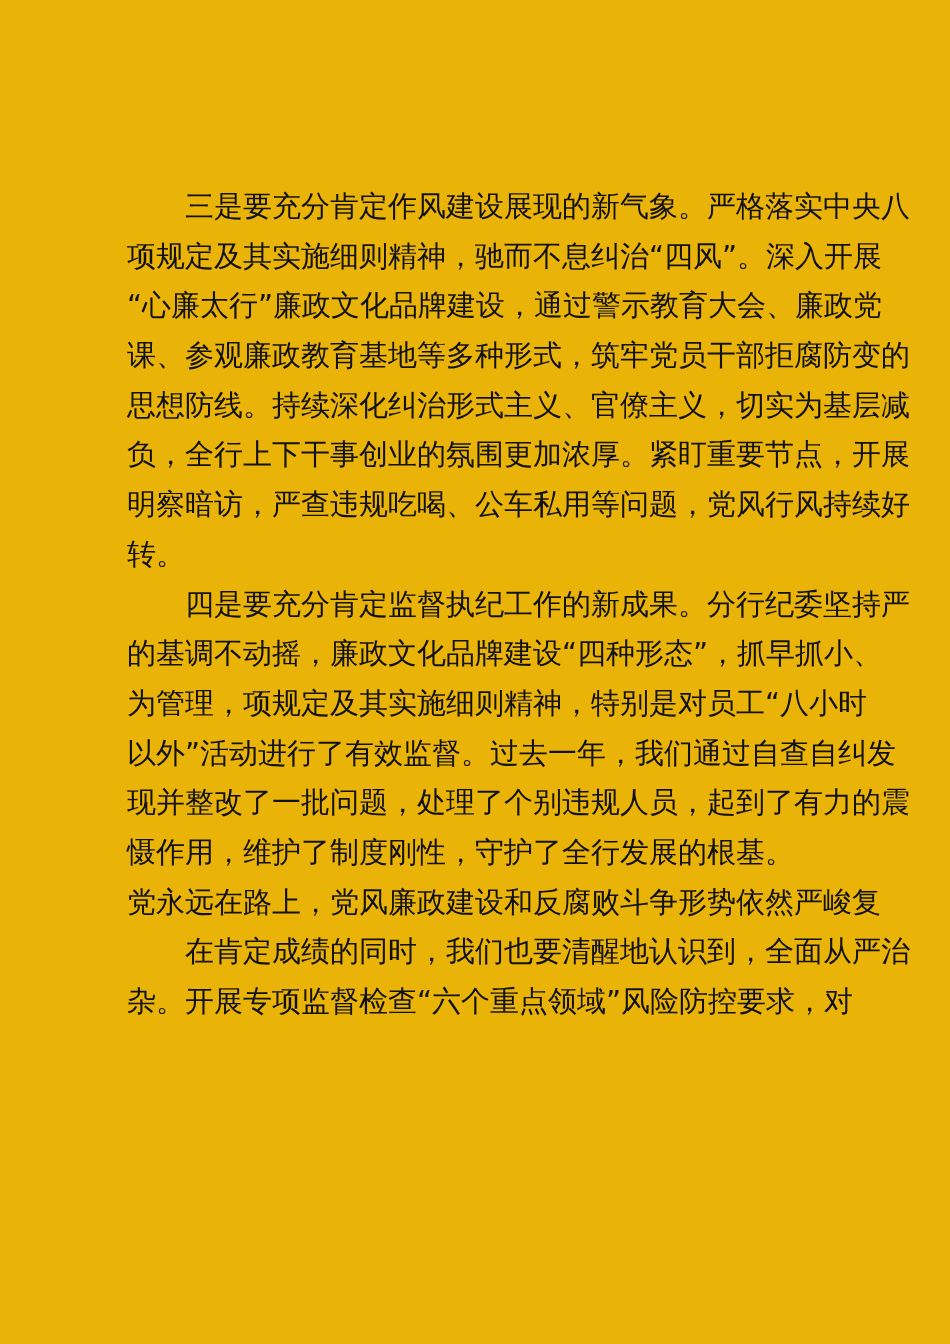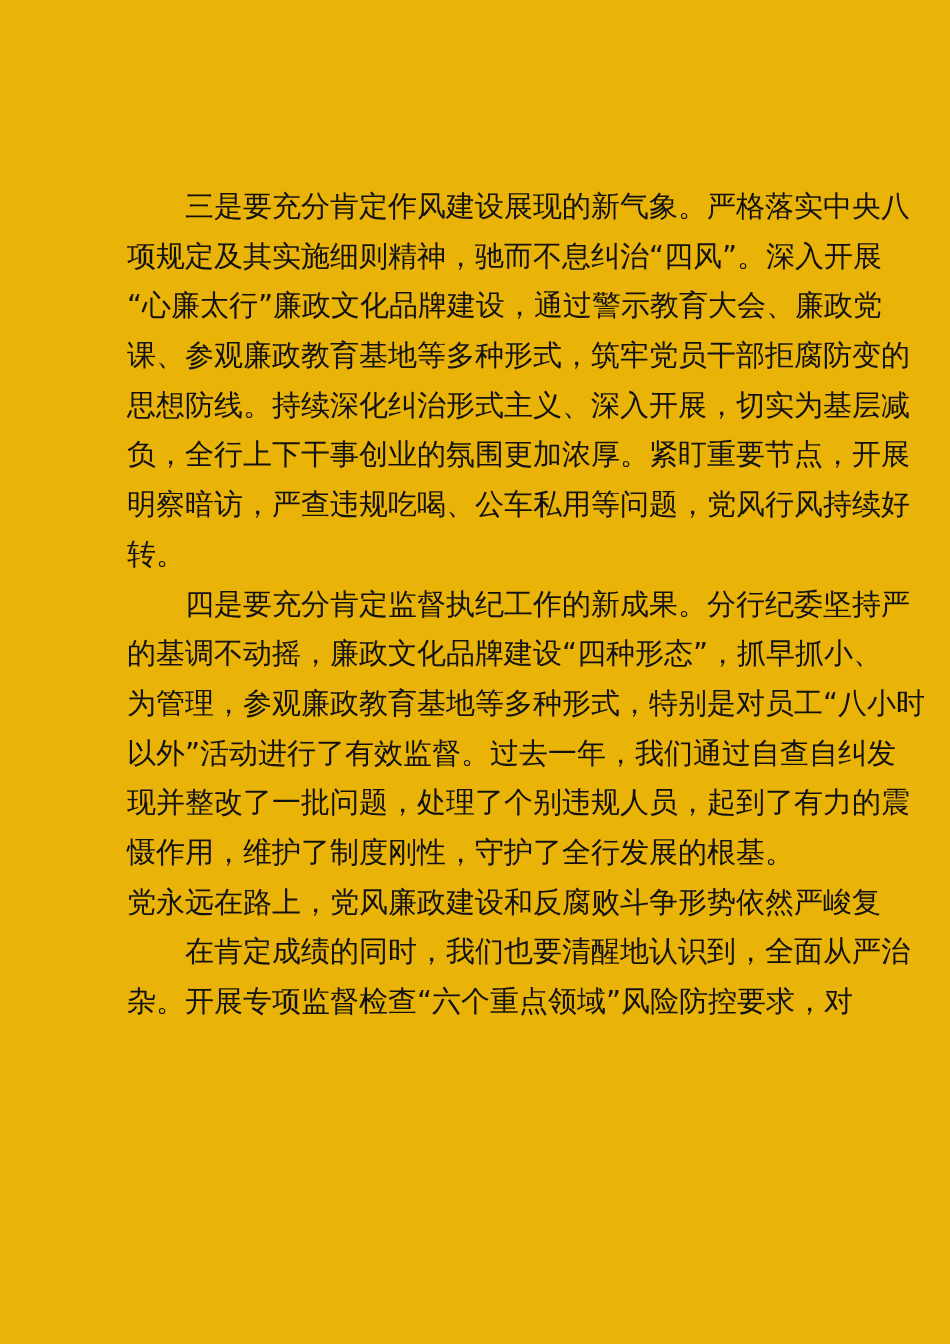--- a/index.html
+++ b/index.html
@@ -49,30 +49,30 @@
 <body>
 
 <div class="page">
   <div class="text-block">
 
     <div class="indent-wrap">
       <span class="line" style="padding-left:58px;width:646px;">三是要充分肯定作风建设展现的新气象。严格落实中央八</span>
       <span class="line">项规定及其实施细则精神，驰而不息纠治“四风”。深入开展</span>
       <span class="line">“心廉太行”廉政文化品牌建设，通过警示教育大会、廉政党</span>
       <span class="line">课、参观廉政教育基地等多种形式，筑牢党员干部拒腐防变的</span>
-      <span class="line">思想防线。持续深化纠治形式主义、深入开展，切实为基层减</span>
+      <span class="line">思想防线。持续深化纠治形式主义、官僚主义，切实为基层减</span>
       <span class="line">负，全行上下干事创业的氛围更加浓厚。紧盯重要节点，开展</span>
       <span class="line">明察暗访，严查违规吃喝、公车私用等问题，党风行风持续好</span>
       <span class="line short">转。</span>
     </div>
 
     <div class="indent-wrap">
       <span class="line" style="padding-left:58px;width:646px;">四是要充分肯定监督执纪工作的新成果。分行纪委坚持严</span>
       <span class="line">的基调不动摇，廉政文化品牌建设“四种形态”，抓早抓小、</span>
-      <span class="line">为管理，参观廉政教育基地等多种形式，特别是对员工“八小时</span>
+      <span class="line">为管理，项规定及其实施细则精神，特别是对员工“八小时</span>
       <span class="line">以外”活动进行了有效监督。过去一年，我们通过自查自纠发</span>
       <span class="line">现并整改了一批问题，处理了个别违规人员，起到了有力的震</span>
       <span class="line short">慑作用，维护了制度刚性，守护了全行发展的根基。</span>
     </div>
 
     <div class="indent-wrap">
       <span class="line">党永远在路上，党风廉政建设和反腐败斗争形势依然严峻复</span>
       <span class="line" style="padding-left:58px;width:646px;">在肯定成绩的同时，我们也要清醒地认识到，全面从严治</span>
       <span class="line">杂。开展专项监督检查“六个重点领域”风险防控要求，对</span>
     </div>

